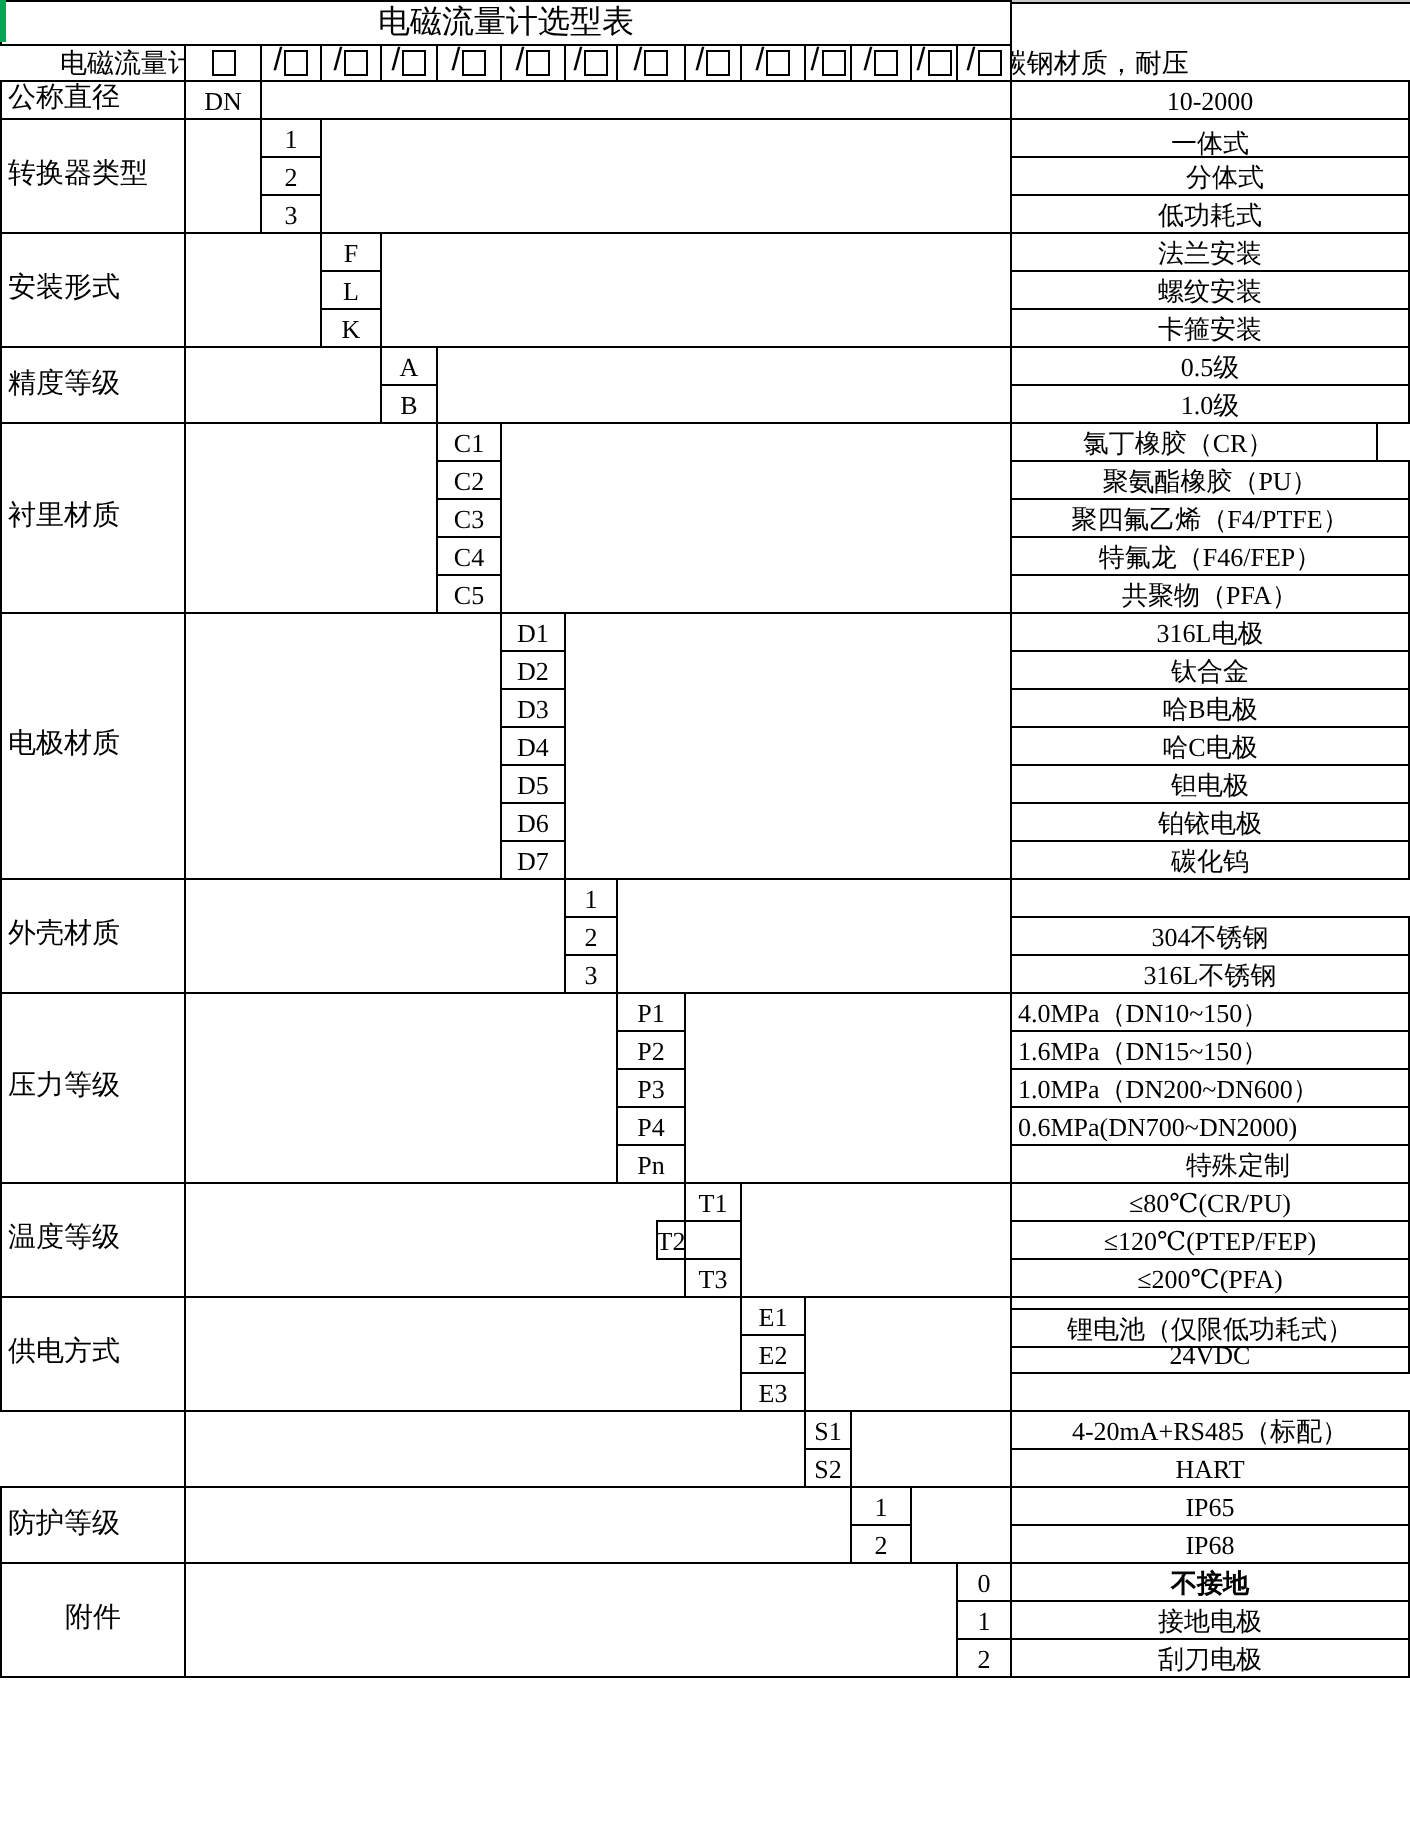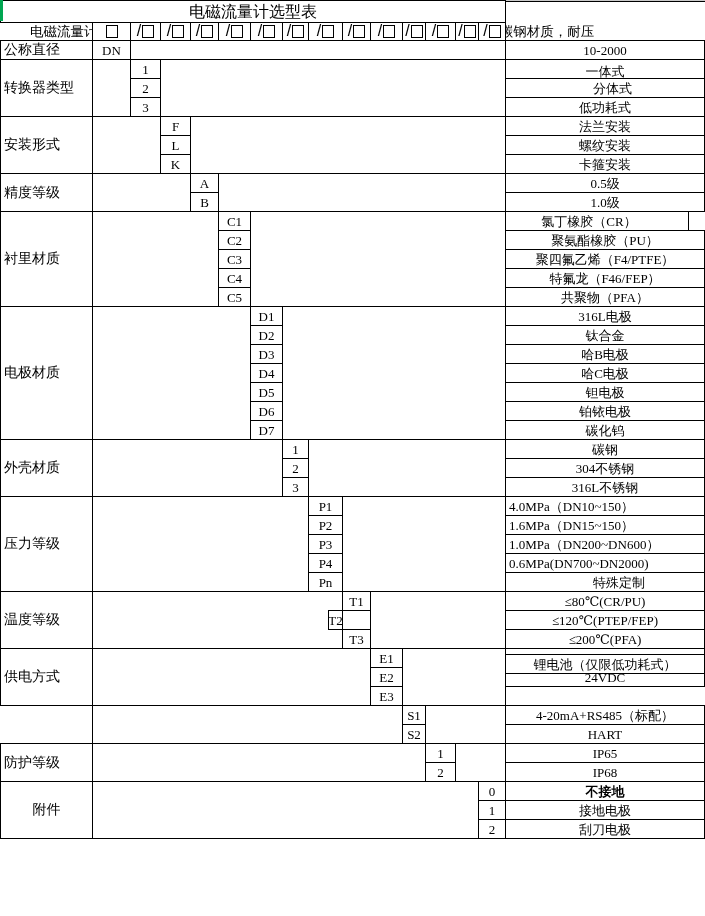--- a/index.html
+++ b/index.html
@@ -167,21 +167,20 @@
     <div class="cell" data-name="code-cell" style="left: 250px; top: 382px; width: 33px; height: 20px;">D5</div>
     <div class="cell" data-name="function-cell" style="left: 505px; top: 382px; width: 200px; height: 20px;">钽电极</div>
     <div class="cell" data-name="code-cell" style="left: 250px; top: 401px; width: 33px; height: 20px;">D6</div>
     <div class="cell" data-name="function-cell" style="left: 505px; top: 401px; width: 200px; height: 20px;">铂铱电极</div>
     <div class="cell" data-name="code-cell" style="left: 250px; top: 420px; width: 33px; height: 20px;">D7</div>
     <div class="cell" data-name="function-cell" style="left: 505px; top: 420px; width: 200px; height: 20px;">碳化钨</div>
     <div class="cell" data-name="blank-cell" style="left: 282px; top: 306px; width: 224px; height: 134px;"></div>
     <div class="cell leftpad" data-name="section-label" style="left: 0px; top: 439px; width: 93px; height: 58px;">外壳材质</div>
     <div class="cell" data-name="blank-cell" style="left: 92px; top: 439px; width: 191px; height: 58px;"></div>
     <div class="cell" data-name="code-cell" style="left: 282px; top: 439px; width: 27px; height: 20px;">1</div>
-    <div class="cell" data-name="function-cell" style="left: 505px; top: 439px; width: 200px; height: 20px;">碳钢</div>
     <div class="cell" data-name="code-cell" style="left: 282px; top: 458px; width: 27px; height: 20px;">2</div>
     <div class="cell" data-name="function-cell" style="left: 505px; top: 458px; width: 200px; height: 20px;">304不锈钢</div>
     <div class="cell" data-name="code-cell" style="left: 282px; top: 477px; width: 27px; height: 20px;">3</div>
     <div class="cell" data-name="function-cell" style="left: 505px; top: 477px; width: 200px; height: 20px;">316L不锈钢</div>
     <div class="cell" data-name="blank-cell" style="left: 308px; top: 439px; width: 198px; height: 58px;"></div>
     <div class="cell leftpad" data-name="section-label" style="left: 0px; top: 496px; width: 93px; height: 96px;">压力等级</div>
     <div class="cell" data-name="blank-cell" style="left: 92px; top: 496px; width: 217px; height: 96px;"></div>
     <div class="cell" data-name="code-cell" style="left: 308px; top: 496px; width: 35px; height: 20px;">P1</div>
     <div class="cell leftpad" data-name="function-cell" style="left: 505px; top: 496px; width: 200px; height: 20px;">4.0MPa（DN10~150）</div>
     <div class="cell" data-name="code-cell" style="left: 308px; top: 515px; width: 35px; height: 20px;">P2</div>

